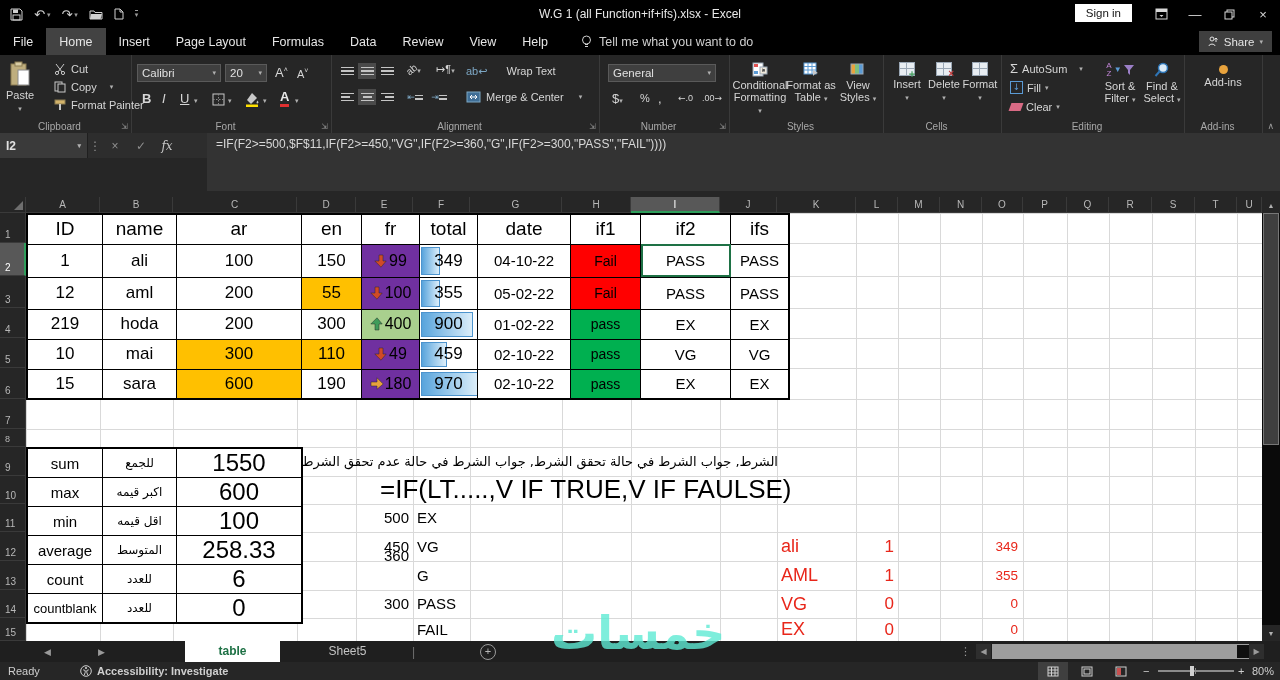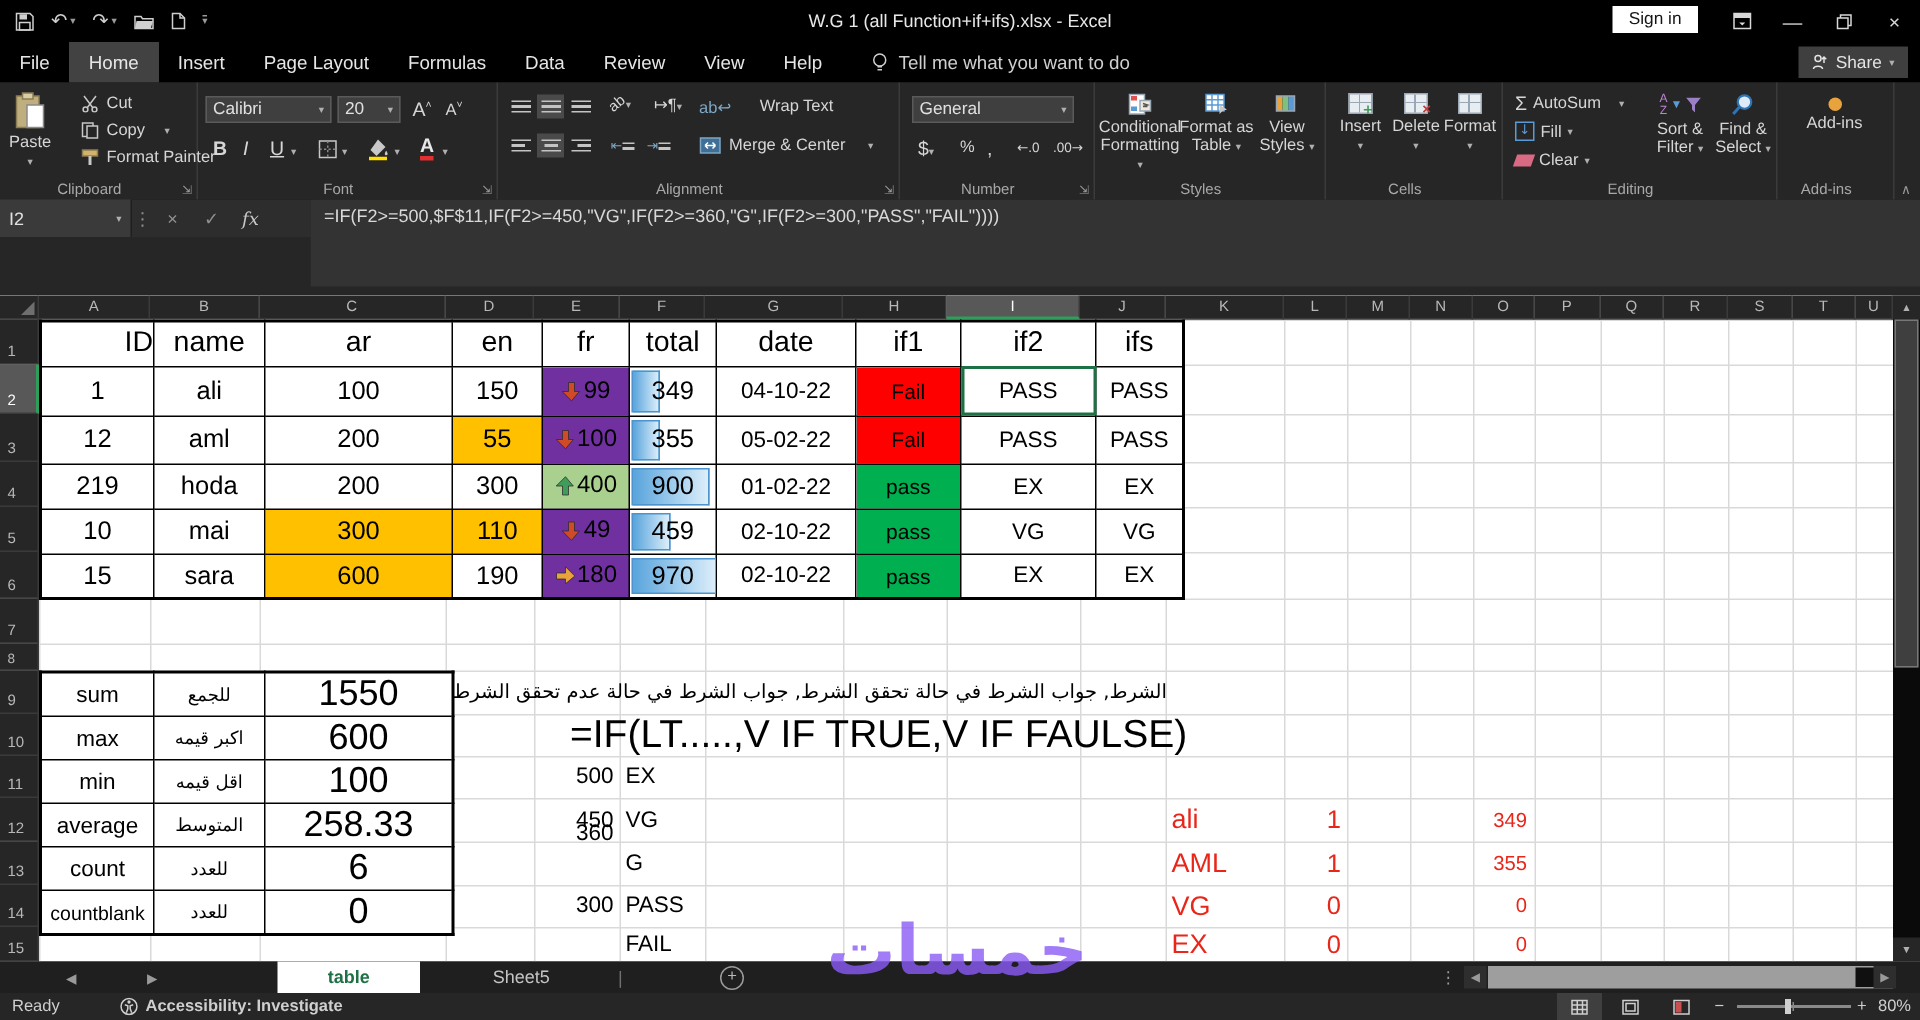--- a/index.html
+++ b/index.html
@@ -41,21 +41,21 @@
   .ic-lines b{display:block;height:1.5px;background:#c4c4c4;}
   .tool{display:inline-flex;align-items:center;justify-content:center;}
   .tool.on{background:#4a4a4a;}
   .mgrid{position:relative;width:14px;height:12px;border:1px solid #9aa7b5;background:
      linear-gradient(to right,transparent 6px,#9aa7b5 6px,#9aa7b5 7px,transparent 7px),
      linear-gradient(to bottom,transparent 5px,#9aa7b5 5px,#9aa7b5 6px,transparent 6px),#e8edf2;}
   .mgrid i{position:absolute;font-style:normal;font-size:10px;line-height:10px;right:-3px;bottom:-4px;font-weight:700;}
 
   
   #fbar-left{position:absolute;top:133px;left:0;width:207px;height:25px;background:#2d2d2d;display:flex;align-items:center;}
-  #namebox{width:88px;height:25px;background:#3a3a3a;border-right:1px solid #1f1f1f;display:flex;align-items:center;padding:0 6px;box-sizing:border-box;color:#e0e0e0;font-size:12px;}
+  #namebox{width:88px;height:25px;background:#3a3a3a;border-right:1px solid #1f1f1f;display:flex;align-items:center;padding:0 6px;box-sizing:border-box;color:#e0e0e0;font-size:12px;font-weight:bold;}
   #namebox .dd7{margin-left:auto;}
   .fbtn{width:26px;height:25px;display:flex;align-items:center;justify-content:center;color:#8f8f8f;font-size:12px;}
   #fxpanel{position:absolute;top:133px;left:207px;right:0;height:58px;background:#333;color:#d8d8d8;
            font-size:12px;padding:4px 9px;box-sizing:border-box;white-space:nowrap;overflow:hidden;}
   #fbar-under{position:absolute;top:158px;left:0;width:207px;height:33px;background:#262626;}
 
   
   #grid{position:absolute;top:197px;left:0;width:1280px;height:444px;background:#fff;overflow:hidden;}
   #corner{position:absolute;left:0;top:0;width:26px;height:16px;background:#262626;border-right:1px solid #3a3a3a;border-bottom:1px solid #3a3a3a;box-sizing:border-box;}
   #corner:after{content:"";position:absolute;right:2px;bottom:2px;border-left:9px solid transparent;border-bottom:9px solid #6e6e6e;}
@@ -119,21 +119,21 @@
 
   
   #statusbar{position:absolute;top:662px;left:0;width:100%;height:18px;background:#262626;color:#cfcfcf;font-size:11px;}
   #statusbar .it{position:absolute;top:0;height:18px;display:flex;align-items:center;}
   .viewbtn{position:absolute;top:0;width:30px;height:18px;display:flex;align-items:center;justify-content:center;}
   .viewbtn.on{background:#3f3f3f;}
   #zoomtrack{position:absolute;top:8px;left:1158px;width:76px;height:2px;background:#8a8a8a;}
   #zoomthumb{position:absolute;top:4px;left:1190px;width:4px;height:10px;background:#d0d0d0;}
   #zoommid{position:absolute;top:6px;left:1195px;width:1px;height:6px;background:#8a8a8a;}
 
-  #watermark{position:absolute;left:551px;top:606px;font-size:46px;font-weight:700;color:#8b5cf6;opacity:.8;
+  #watermark{position:absolute;left:551px;top:606px;font-size:46px;font-weight:700;color:#5eead4;opacity:.8;
              font-family:"DejaVu Sans",sans-serif;z-index:90;letter-spacing:2px;}
   .dv{font-family:"DejaVu Sans",sans-serif;}
 </style>
 </head>
 <body>
 
 <div id="app">
 
   <div id="titlebar">
     <div class="qat">
@@ -599,21 +599,21 @@
         <div class="rhcell" style="top: 307px; height: 28px;">11</div>
         <div class="rhcell" style="top: 335px; height: 29px;">12</div>
         <div class="rhcell" style="top: 364px; height: 29px;">13</div>
         <div class="rhcell" style="top: 393px; height: 28px;">14</div>
         <div class="rhcell" style="top: 421px; height: 23px;">15</div>
       </div>
 
     <table id="main-table">
         <tbody id="main-tbody">
           <tr class="hd" style="height: 30px;">
-            <td style="width: 74px; text-align: right;">ID</td>
+            <td style="width: 74px;">ID</td>
             <td style="width: 73px;">name</td>
             <td style="width: 124px;">ar</td>
             <td style="width: 59px;">en</td>
             <td style="width: 57px;">fr</td>
             <td style="width: 57px;">total</td>
             <td style="width: 92px;">date</td>
             <td style="width: 69px;">if1</td>
             <td style="width: 89px;">if2</td>
             <td style="width: 57px;">ifs</td>
           </tr>

